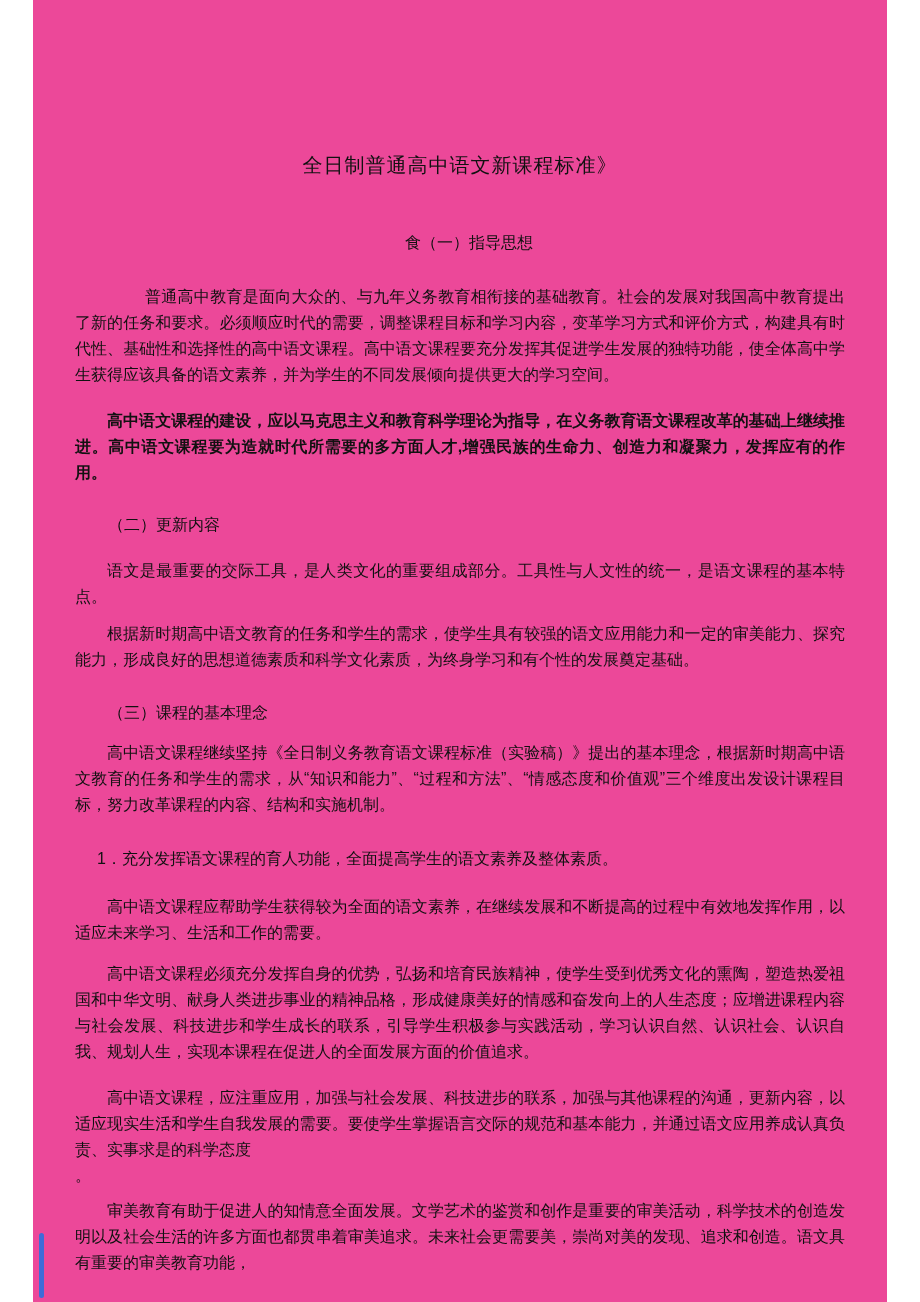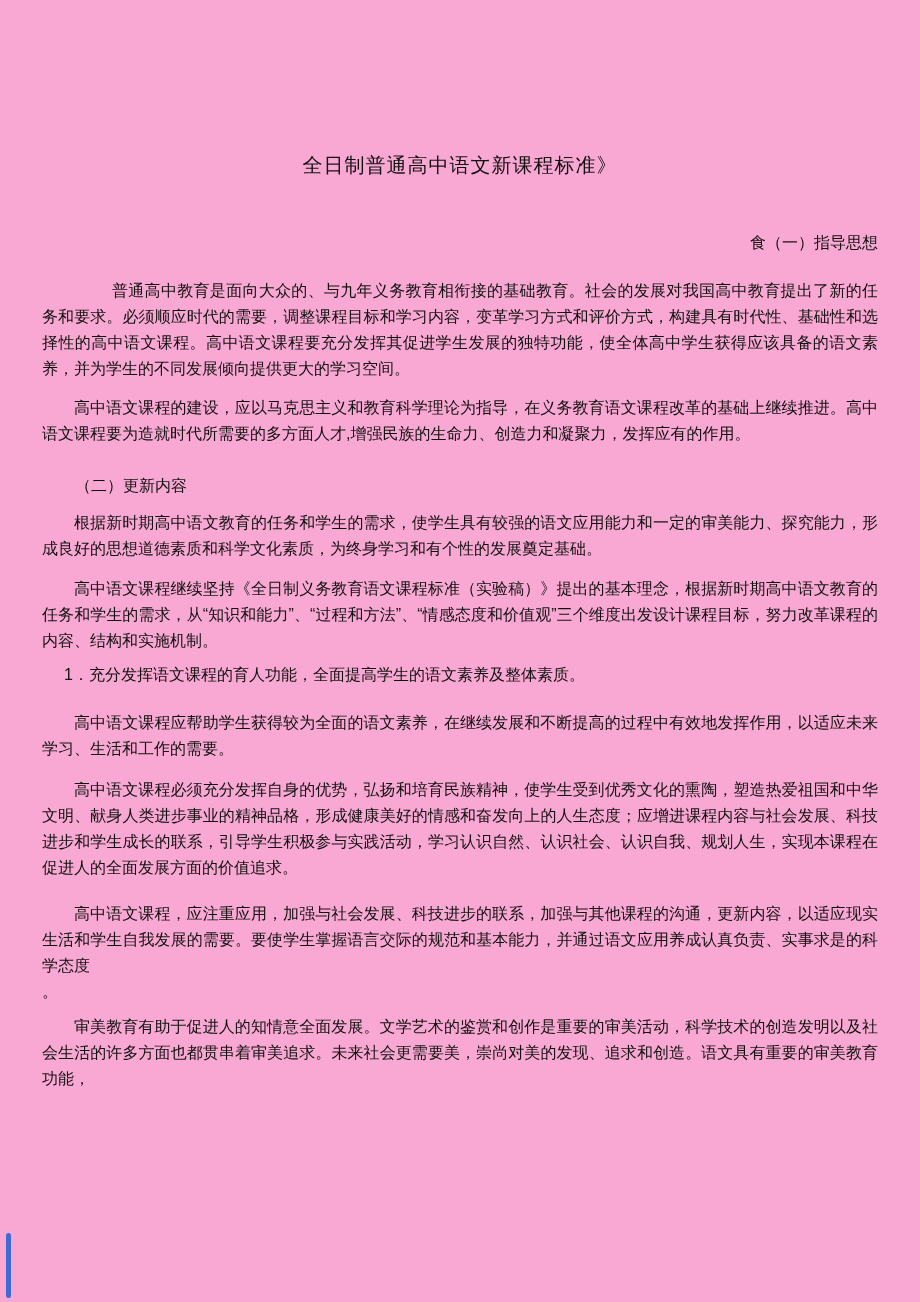--- a/index.html
+++ b/index.html
@@ -1,52 +1,52 @@
 <!DOCTYPE html>
 <html><head>
 <meta charset="utf-8">
 <style>
   * { margin: 0; padding: 0; box-sizing: border-box; }
   html, body { background: #ffffff; }
   .page {
     position: relative;
-    width: 920px;
+    width: 854px;
     height: 1302px;
     margin: 0 auto;
-    background: #f9a8d4;
+    background: #ec4899;
     overflow: hidden;
     font-family: "Liberation Sans", "DejaVu Sans", sans-serif;
     color: #111111;
   }
   .content {
     padding: 0 42px;
     font-size: 16px;
     line-height: 26px;
     text-align: justify;
     word-break: break-all;
   }
   .doc-title {
     padding-top: 150px;
     font-size: 20px;
     line-height: 30px;
     text-align: center;
     letter-spacing: 1px;
     font-weight: 400;
     word-break: keep-all;
   }
-  .h-main   { margin-top: 50px; padding-left: 18px; text-align: right; }
+  .h-main   { margin-top: 50px; padding-left: 18px; text-align: center; }
   .h-sub    { padding-left: 33px; text-align: left; }
   .h-sub2   { margin-top: 26px; }
   .h-sub3   { margin-top: 27px; }
   .num-item { padding-left: 22px; text-align: left; }
-  .ni-1     { margin-top: 8px; }
+  .ni-1     { margin-top: 28px; }
   .ni-2     { margin-top: 23px; }
   .para     { text-indent: 32px; }
-  .p-1      { margin-top: 22px; text-indent: 70px; }
-  .p-2      { margin-top: 13px; }
+  .p-1      { margin-top: 28px; text-indent: 70px; }
+  .p-2      { margin-top: 20px; font-weight: bold; }
   .p-3      { margin-top: 20px; }
   .p-4      { margin-top: 11px; }
   .p-5      { margin-top: 14px; }
   .p-6      { margin-top: 22px; }
   .p-7      { margin-top: 15px; }
   .p-8      { margin-top: 20px; }
   .p-8-ovf  { margin-top: 0; text-indent: 0; }
   .p-9      { margin-top: 10px; font-family: Liberation Mono, monospace; }
   .edge-marker {
     position: absolute;
@@ -66,23 +66,25 @@
     <div class="doc-title">全日制普通高中语文新课程标准》</div>
 
     <div class="h-main">食（一）指导思想</div>
 
     <div class="para p-1">普通高中教育是面向大众的、与九年义务教育相衔接的基础教育。社会的发展对我国高中教育提出了新的任务和要求。必须顺应时代的需要，调整课程目标和学习内容，变革学习方式和评价方式，构建具有时代性、基础性和选择性的高中语文课程。高中语文课程要充分发挥其促进学生发展的独特功能，使全体高中学生获得应该具备的语文素养，并为学生的不同发展倾向提供更大的学习空间。</div>
 
     <div class="para p-2">高中语文课程的建设，应以马克思主义和教育科学理论为指导，在义务教育语文课程改革的基础上继续推进。高中语文课程要为造就时代所需要的多方面人才,增强民族的生命力、创造力和凝聚力，发挥应有的作用。</div>
 
     <div class="h-sub h-sub2">（二）更新内容</div>
 
+    <div class="para p-3">语文是最重要的交际工具，是人类文化的重要组成部分。工具性与人文性的统一，是语文课程的基本特点。</div>
 
     <div class="para p-4">根据新时期高中语文教育的任务和学生的需求，使学生具有较强的语文应用能力和一定的审美能力、探究能力，形成良好的思想道德素质和科学文化素质，为终身学习和有个性的发展奠定基础。</div>
 
+    <div class="h-sub h-sub3">（三）课程的基本理念</div>
 
     <div class="para p-5">高中语文课程继续坚持《全日制义务教育语文课程标准（实验稿）》提出的基本理念，根据新时期高中语文教育的任务和学生的需求，从“知识和能力”、“过程和方法”、“情感态度和价值观”三个维度出发设计课程目标，努力改革课程的内容、结构和实施机制。</div>
 
     <div class="num-item ni-1">1．充分发挥语文课程的育人功能，全面提高学生的语文素养及整体素质。</div>
 
     <div class="para p-6">高中语文课程应帮助学生获得较为全面的语文素养，在继续发展和不断提高的过程中有效地发挥作用，以适应未来学习、生活和工作的需要。</div>
 
     <div class="para p-7">高中语文课程必须充分发挥自身的优势，弘扬和培育民族精神，使学生受到优秀文化的熏陶，塑造热爱祖国和中华文明、献身人类进步事业的精神品格，形成健康美好的情感和奋发向上的人生态度；应增进课程内容与社会发展、科技进步和学生成长的联系，引导学生积极参与实践活动，学习认识自然、认识社会、认识自我、规划人生，实现本课程在促进人的全面发展方面的价值追求。</div>
 
 

